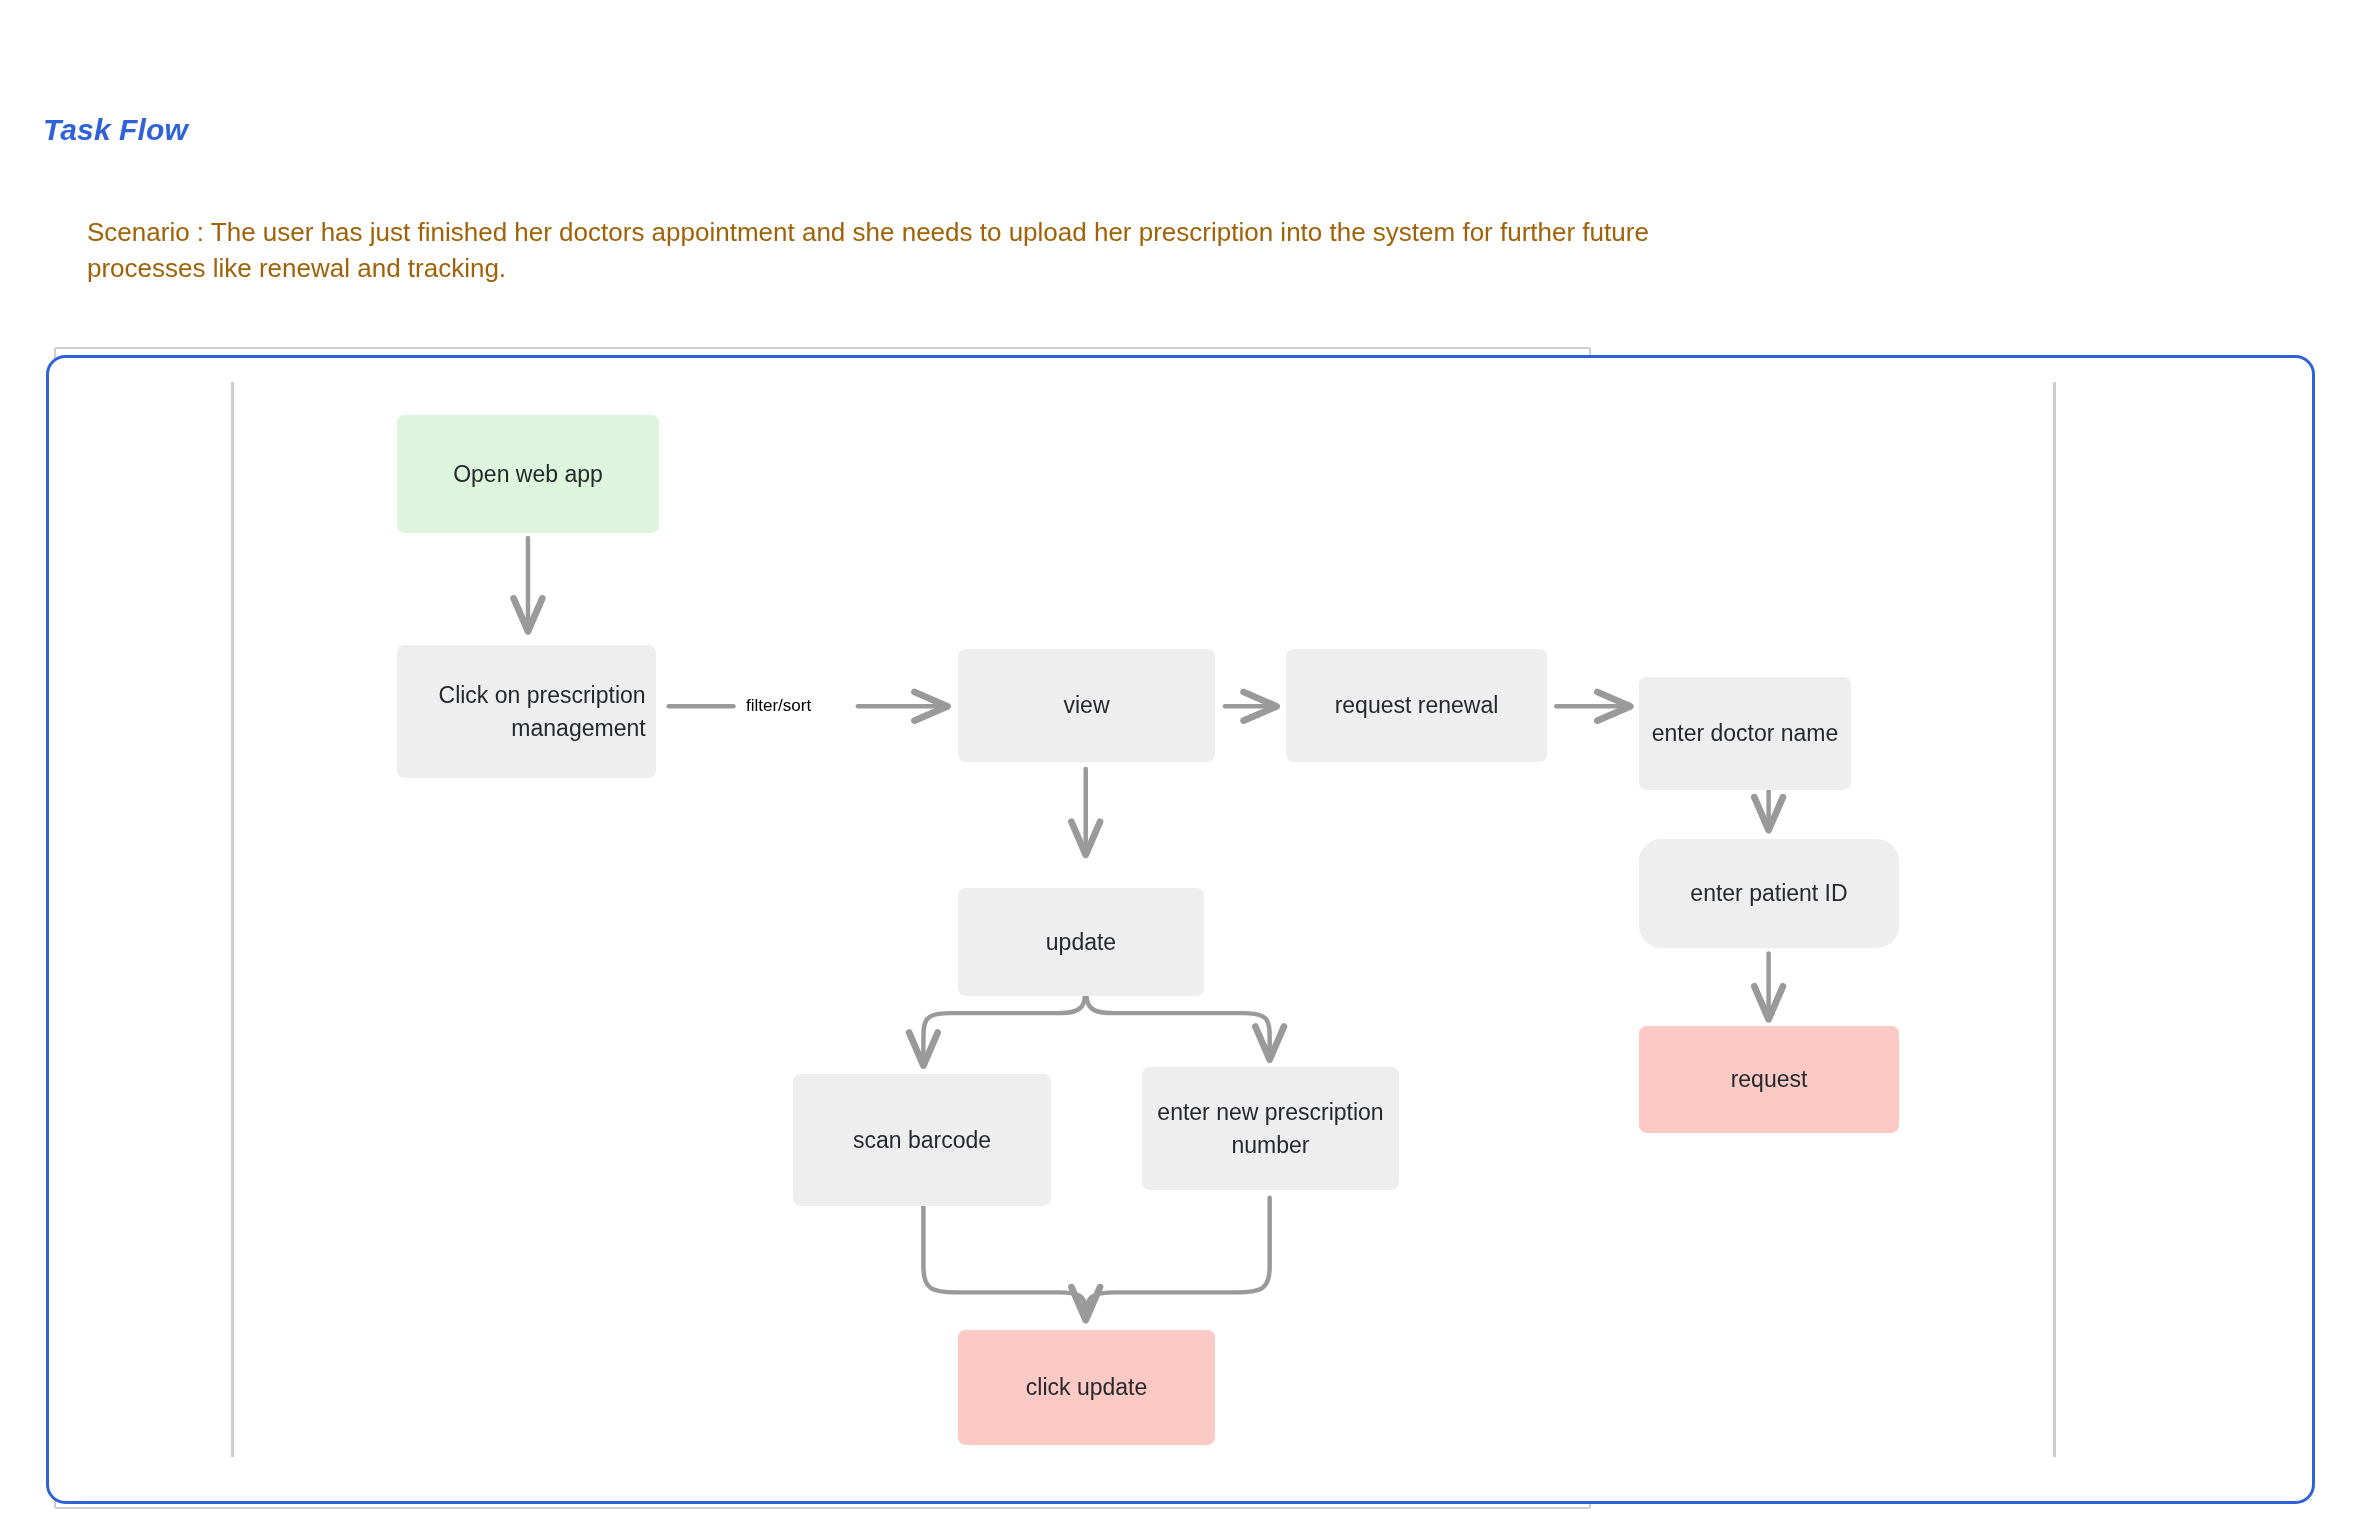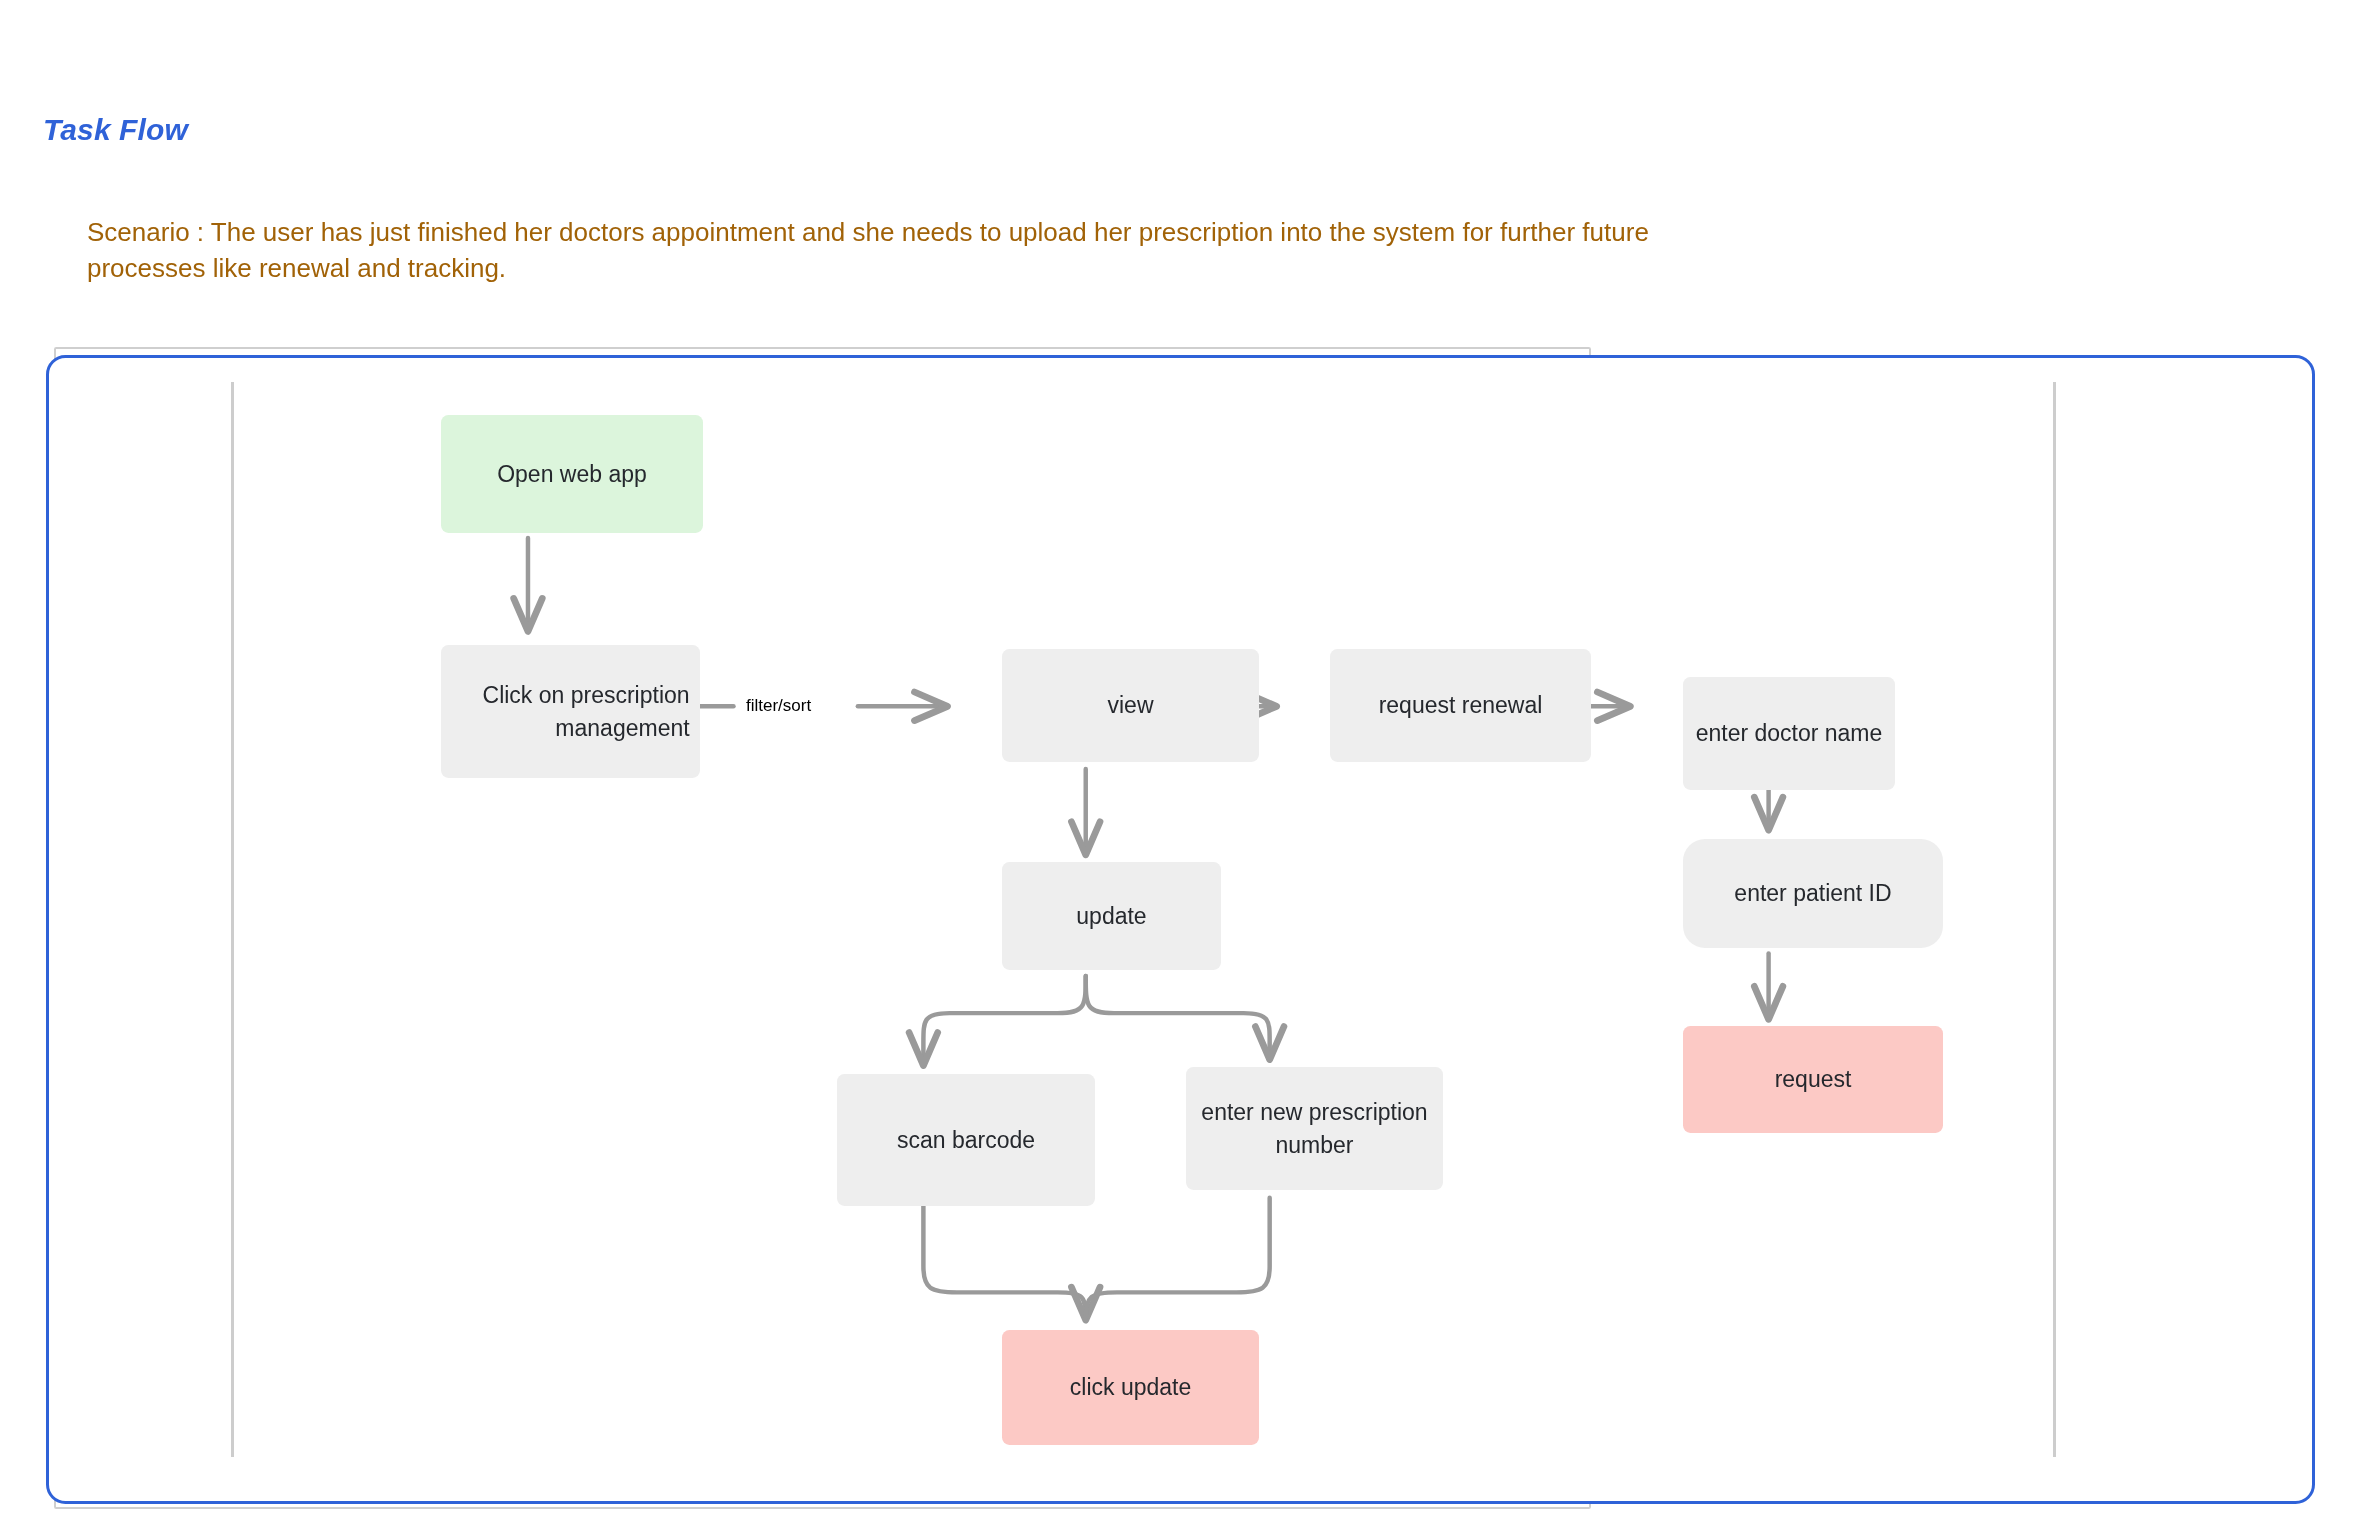--- a/index.html
+++ b/index.html
@@ -88,39 +88,38 @@
     border-radius: 7.4px;
     display: flex;
     align-items: center;
     justify-content: center;
     text-align: center;
     color: #25282d;
     font-size: 23px;
     line-height: 1.42;
     padding: 4.5px 10.4px;
     box-sizing: border-box;
-    margin-left: 44px;
   }
   .node.gray  { background: #eeeeee; }
   .node.green { background: #dcf5dc; }
   .node.pink  { background: #fcc9c5; }
 
   .edge-label {
     position: absolute;
     font-size: 17px;
     color: #000000;
     white-space: nowrap;
   }
 
   #node-open-web-app      { left: 397px;  top: 415px;  width: 262px; height: 118px; }
   #node-click-on-rx-mgmt  { left: 397px;  top: 645px;  width: 259px; height: 133px; text-align: right; }
   #node-view              { left: 958px; top: 649px;  width: 257px; height: 113px; }
   #node-request-renewal   { left: 1286px; top: 649px;  width: 261px; height: 113px; text-align: right; }
   #node-enter-doctor-name { left: 1639px; top: 677px;  width: 212px; height: 113px; }
-  #node-update            { left: 958px; top: 862px; width: 219px; height: 108px; }
+  #node-update            { left: 958px; top: 888px; width: 246px; height: 108px; }
   #node-enter-patient-id  { left: 1639px; top: 839px; width: 260px; height: 109px; border-radius: 22px; }
   #node-scan-barcode      { left: 793px; top: 1074px; width: 258px; height: 132px; text-align: right; }
   #node-enter-new-rx-num  { left: 1142px; top: 1067px; width: 257px; height: 123px; }
   #node-request           { left: 1639px; top: 1026px; width: 260px; height: 107px; }
   #node-click-update      { left: 958px; top: 1330px; width: 257px; height: 115px; }
 
   #label-filter-sort { left: 746px; top: 696px; }
 </style>
 </head>
 <body>

